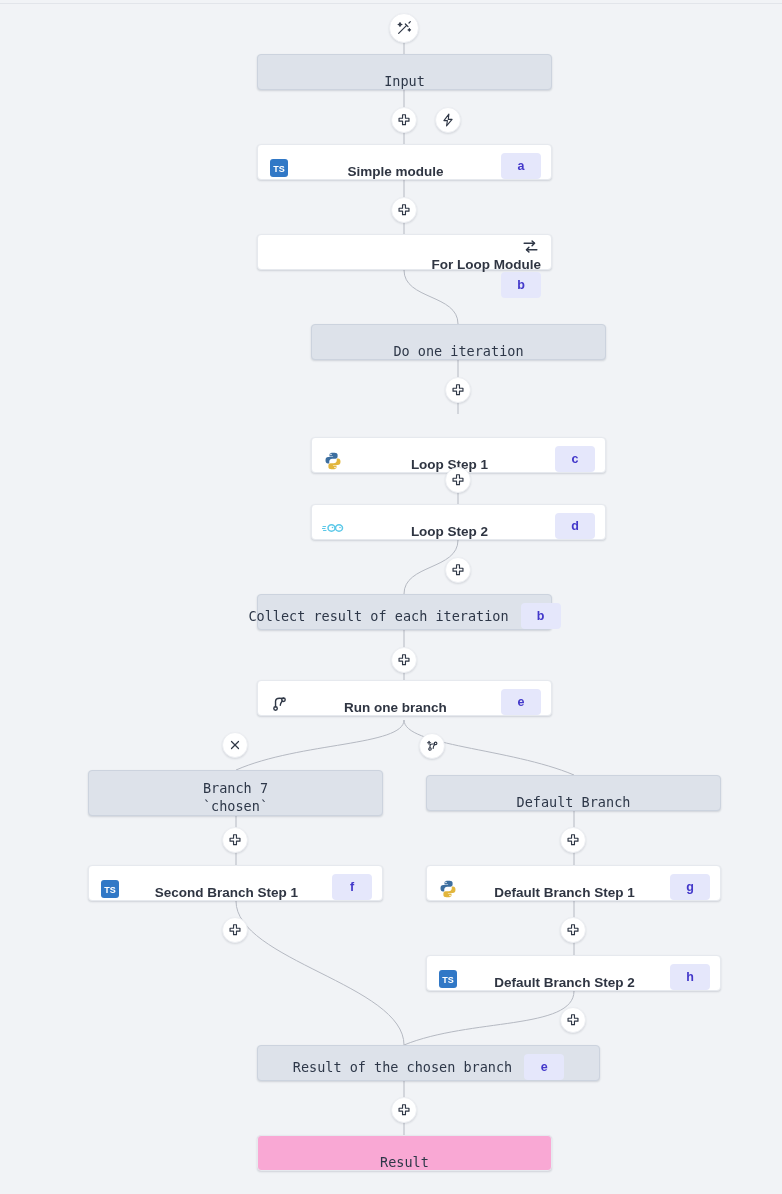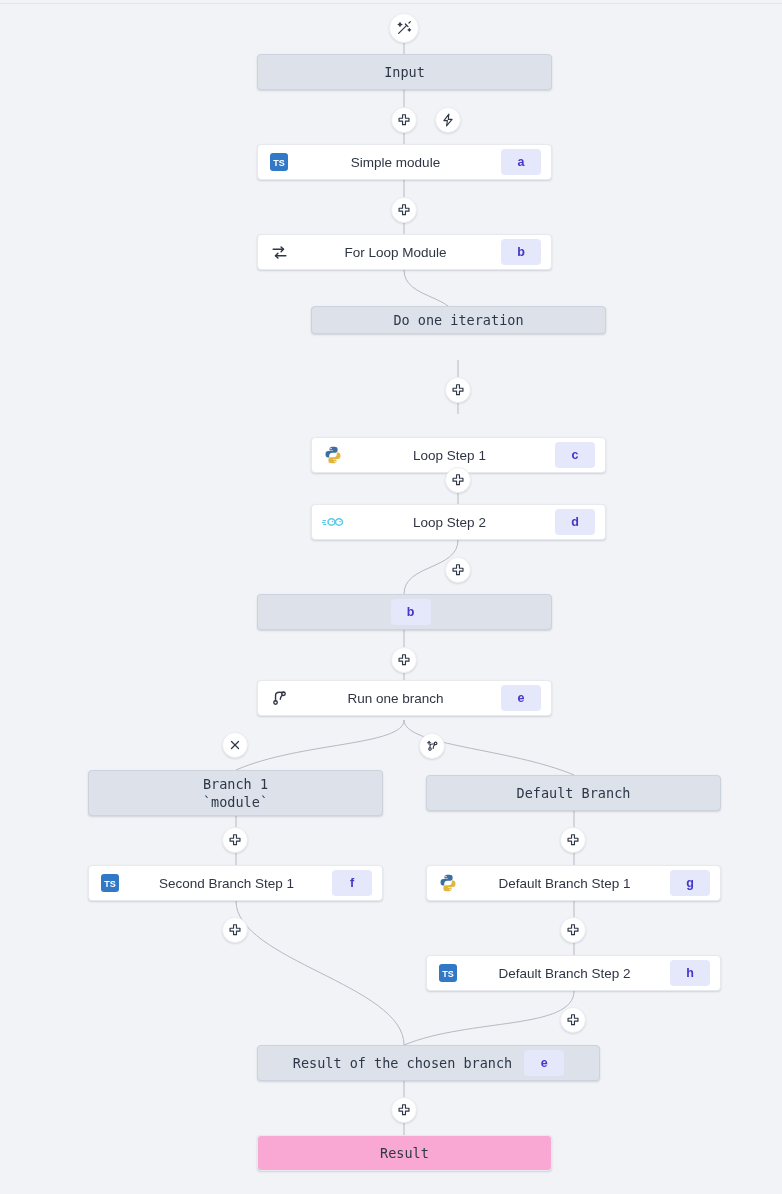--- a/index.html
+++ b/index.html
@@ -30,21 +30,21 @@
     position: absolute;
     left: 0; top: 0;
     width: 782px; height: 1194px;
     pointer-events: none;
   }
   .node {
     position: absolute;
     box-sizing: border-box;
     border-radius: 4px;
     display: flex;
-    align-items: center;
+    align-items: flex-end;
     box-shadow: 0 1px 2px rgba(30,40,60,0.16);
   }
   .node.mono {
     background: #dde2ea;
     border: 1px solid #ccd3de;
     justify-content: center;
     font-family: "DejaVu Sans Mono", "Liberation Mono", monospace;
     font-size: 13.5px;
     color: #2d3748;
     letter-spacing: 0px;
@@ -66,20 +66,21 @@
     display: flex;
     align-items: center;
     justify-content: center;
   }
   .step-label {
     flex: 1 1 auto;
     text-align: center;
     font-size: 13.5px;
     color: #2f3542;
     font-family: "Liberation Sans", sans-serif;
+    font-weight: bold;
   }
   .badge {
     flex: 0 0 auto;
     min-width: 28px;
     height: 26px;
     border-radius: 4px;
     background: #e5e7fb;
     color: #4338ca;
     font-weight: bold;
     font-size: 12.5px;
@@ -173,33 +174,33 @@
           <span class="mono-text">Input</span>
         </div>
       </div>
       <div class="node step" style="left: 257px; top: 144px; width: 295px; height: 36px;">
         <span class="step-icon">
           <span class="ts-icon">TS</span>
         </span>
         <span class="step-label">Simple module</span>
         <span class="badge">a</span>
       </div>
-      <div class="node step" style="left: 257px; top: 234px; width: 295px; height: 36px;">
+      <div class="node step" style="left: 257px; top: 234px; width: 295px; height: 36px; flex-direction: column;">
         <span class="step-icon">
           <svg width="19" height="19" viewBox="0 0 24 24" fill="none" stroke="#2f3746" stroke-width="1.9" stroke-linecap="round" stroke-linejoin="round">
             <path d="M4 8 h13"></path>
             <path d="M14 5 l3 3 -3 3"></path>
             <path d="M20 16 H7"></path>
             <path d="M10 19 l-3 -3 3 -3"></path>
           </svg>
         </span>
         <span class="step-label">For Loop Module</span>
         <span class="badge">b</span>
       </div>
-      <div class="node mono" style="left: 311px; top: 306px; width: 295px; height: 28px;">
+      <div class="node mono" style="left: 311px; top: 324px; width: 295px; height: 36px;">
         <div class="mono-inner">
           <span class="mono-text">Do one iteration</span>
         </div>
       </div>
       <div class="node step" style="left: 311px; top: 437px; width: 295px; height: 36px;">
         <span class="step-icon">
           <svg width="20" height="20" viewBox="0 0 24 24">
             <path fill="#3c6e9f" d="M11.9 2c-2.3 0-4.1.5-4.1 2.4v2.2h4.3v.6H6.2C4.4 7.2 3 8.3 3 11.1c0 2.7 1.2 3.9 3 3.9h1.5v-2.5c0-1.9 1.6-3.3 3.4-3.3h3.9c1.6 0 2.7-1.2 2.7-2.7V4.4C17.5 2.9 16 2 13.9 2h-2zm-2.3 1.4c.5 0 .9.4.9.9s-.4.9-.9.9-.9-.4-.9-.9.4-.9.9-.9z"></path>
             <path fill="#e2b63c" d="M12.1 22c2.3 0 4.1-.5 4.1-2.4v-2.2h-4.3v-.6h5.9c1.8 0 3.2-1.1 3.2-3.9 0-2.7-1.2-3.9-3-3.9h-1.5v2.5c0 1.9-1.6 3.3-3.4 3.3H9.2c-1.6 0-2.7 1.2-2.7 2.7v2.1c0 1.5 1.5 2.4 3.6 2.4h2zm2.3-1.4c-.5 0-.9-.4-.9-.9s.4-.9.9-.9.9.4.9.9-.4.9-.9.9z"></path>
           </svg>
@@ -221,37 +222,38 @@
             </g>
             <circle cx="21" cy="11" r="1.6" fill="#5bc8e8"></circle>
             <circle cx="36" cy="11" r="1.6" fill="#5bc8e8"></circle>
           </svg>
         </span>
         <span class="step-label">Loop Step 2</span>
         <span class="badge">d</span>
       </div>
       <div class="node mono" style="left: 257px; top: 594px; width: 295px; height: 36px;">
         <div class="mono-inner">
+          <span class="mono-text">Collect result of each iteration</span>
           <span class="badge">b</span>
         </div>
       </div>
       <div class="node step" style="left: 257px; top: 680px; width: 295px; height: 36px;">
         <span class="step-icon">
           <svg width="19" height="19" viewBox="0 0 24 24" fill="none" stroke="#2f3746" stroke-width="1.8" stroke-linecap="round" stroke-linejoin="round">
             <circle cx="7" cy="17" r="2.2"></circle>
             <circle cx="17" cy="6" r="2.2"></circle>
             <path d="M7 14.8 V8 C7 5.5 9.5 4 12 4 c3 0 5 1.3 5 -0"></path>
             <path d="M15.4 7.6 C14 9.5 13 11 13 13"></path>
           </svg>
         </span>
         <span class="step-label">Run one branch</span>
         <span class="badge">e</span>
       </div>
       <div class="node mono" style="left: 88px; top: 770px; width: 295px; height: 46px;">
-        <div class="mono-lines"><div>Branch 1</div><div>`module`</div></div>
+        <div class="mono-lines"><div>Branch 7</div><div>`chosen`</div></div>
       </div>
       <div class="node mono" style="left: 426px; top: 775px; width: 295px; height: 36px;">
         <div class="mono-inner">
           <span class="mono-text">Default Branch</span>
         </div>
       </div>
       <div class="node step" style="left: 88px; top: 865px; width: 295px; height: 36px;">
         <span class="step-icon">
           <span class="ts-icon">TS</span>
         </span>

